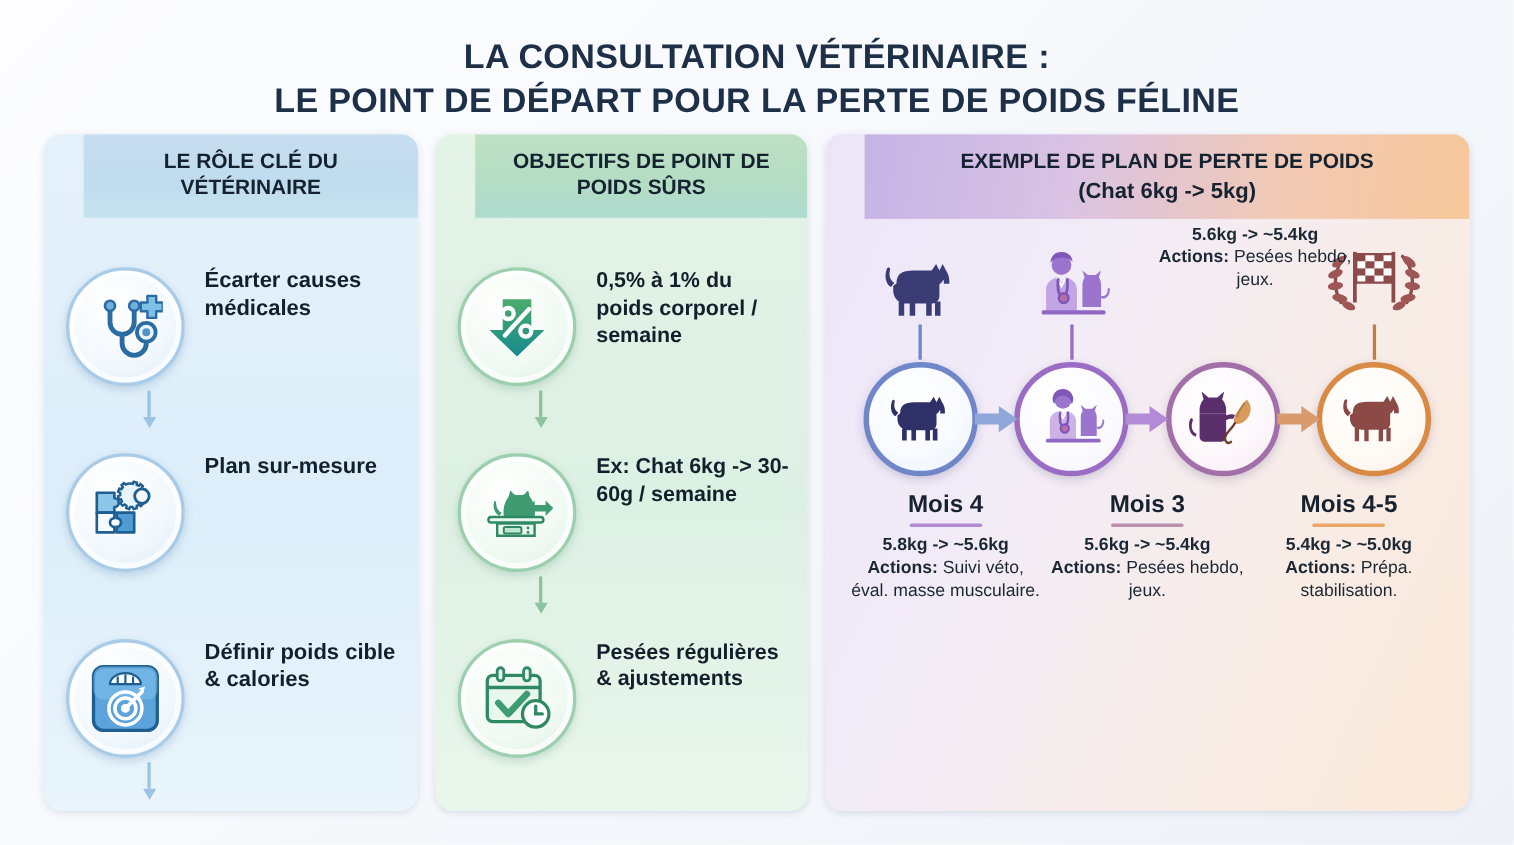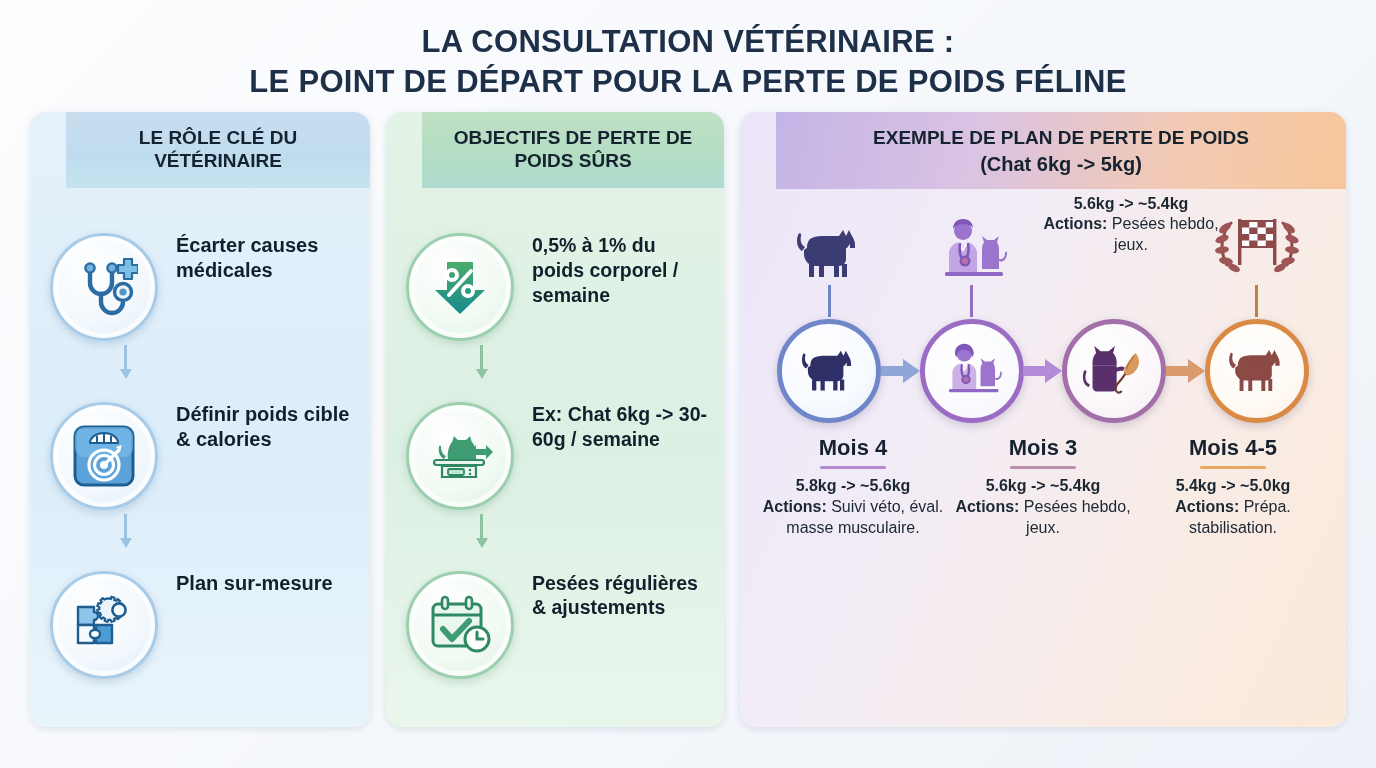--- a/index.html
+++ b/index.html
@@ -5,21 +5,21 @@
   * { box-sizing: border-box; margin: 0; padding: 0; }
   html, body {
     width: 1376px; height: 768px;
     font-family: "Liberation Sans", sans-serif;
     overflow: hidden;
   }
   body {
     background: linear-gradient(135deg, #fdfdff 0%, #f7f9fc 40%, #eef2f8 100%);
     position: relative;
   }
-  .page { position: relative; width: 1376px; height: 563px; padding: 0; }
+  .page { position: relative; width: 1376px; height: 563px; padding: 10px; }
 
   
   .title {
     text-align: center;
     padding-top: 22px;
     color: #1d3048;
     font-weight: bold;
     letter-spacing: 0.3px;
   }
   .title-l1 { font-size: 31px; line-height: 40px; }
@@ -189,59 +189,59 @@
           </div>
           <div class="row-text">Écarter causes médicales</div>
           <div class="connector conn-a" style="top:112px">
             <div class="stem"></div>
               <div class="tip"></div>
           </div>
         </div>
 
         <div class="row">
           <div class="badge badge-a">
+            <svg width="68" height="64" viewBox="0 0 68 64">
+              <path d="M8 14h16v5a4 4 0 1 1 0 8v5H8z" fill="#8ec6ea" stroke="#1f5e91" stroke-width="2.4" stroke-linejoin="round"></path>
+              <path d="M8 32h16v5a4 4 0 1 0 0 8v5H8z" fill="#f4fafe" stroke="#1f5e91" stroke-width="2.4" stroke-linejoin="round"></path>
+              <path d="M26 32h16v18H26v-5a4 4 0 1 0 0-8z" fill="#4f9bd6" stroke="#1f5e91" stroke-width="2.4" stroke-linejoin="round"></path>
+              <g stroke="#1f5e91" stroke-width="2.6" fill="#e9f4fc">
+                <path d="M52 4l2.4.5.9-2.3 3.4 1-.2 2.5 2.3.9 1.6-1.9 2.6 2.3-1.3 2.1 1.5 2 2.4-.6 1 3.3-2.2 1.2v2.5l2.3 1-1 3.4-2.5-.3-1.4 2.1 1.4 2-2.5 2.4-2-1.4-2.3 1 .2 2.5-3.4.9-1.2-2.2-2.4.1-1.1 2.2-3.2-1.2.4-2.4-2-1.4-2.1 1.4-2.3-2.6 1.5-1.9-.9-2.3-2.5.1-.7-3.4 2.3-1.1v-2.4l-2.2-1.2 1.2-3.3 2.4.5 1.4-2-1.3-2 2.5-2.3 1.9 1.5 2.3-.9z" transform="translate(-6,2) scale(0.86)"></path>
+              </g>
+              <circle cx="49" cy="17" r="6.6" fill="#f4fafe" stroke="#1f5e91" stroke-width="2.6"></circle>
+            </svg>
+          </div>
+          <div class="row-text">Plan sur-mesure</div>
+        </div>
+
+        <div class="row">
+          <div class="badge badge-a">
             <svg width="66" height="66" viewBox="0 0 66 66">
               <rect x="4" y="4" width="58" height="58" rx="9" fill="#5ca3dc" stroke="#1f5e91" stroke-width="3"></rect>
               <rect x="4" y="4" width="58" height="30" rx="9" fill="#7cc0ea" opacity="0.6"></rect>
               <path d="M19 20a14 10 0 0 1 28 0z" fill="#ffffff" stroke="#1f5e91" stroke-width="2"></path>
               <path d="M26 13v7M33 11v9M40 13v7" stroke="#1f5e91" stroke-width="2"></path>
               <circle cx="33" cy="42" r="15" fill="none" stroke="#ffffff" stroke-width="3.2"></circle>
               <circle cx="33" cy="42" r="9.5" fill="none" stroke="#ffffff" stroke-width="3.2"></circle>
               <circle cx="33" cy="42" r="4" fill="#ffffff"></circle>
               <path d="M33 42 48 27" stroke="#ffffff" stroke-width="3.4" stroke-linecap="round"></path>
               <path d="M45 24l6-2-2 6z" fill="#ffffff"></path>
             </svg>
           </div>
           <div class="row-text">Définir poids cible &amp; calories</div>
           <div class="connector conn-a" style="top:112px">
             <div class="stem"></div>
               <div class="tip"></div>
           </div>
         </div>
 
-        <div class="row">
-          <div class="badge badge-a">
-            <svg width="68" height="64" viewBox="0 0 68 64">
-              <path d="M8 14h16v5a4 4 0 1 1 0 8v5H8z" fill="#8ec6ea" stroke="#1f5e91" stroke-width="2.4" stroke-linejoin="round"></path>
-              <path d="M8 32h16v5a4 4 0 1 0 0 8v5H8z" fill="#f4fafe" stroke="#1f5e91" stroke-width="2.4" stroke-linejoin="round"></path>
-              <path d="M26 32h16v18H26v-5a4 4 0 1 0 0-8z" fill="#4f9bd6" stroke="#1f5e91" stroke-width="2.4" stroke-linejoin="round"></path>
-              <g stroke="#1f5e91" stroke-width="2.6" fill="#e9f4fc">
-                <path d="M52 4l2.4.5.9-2.3 3.4 1-.2 2.5 2.3.9 1.6-1.9 2.6 2.3-1.3 2.1 1.5 2 2.4-.6 1 3.3-2.2 1.2v2.5l2.3 1-1 3.4-2.5-.3-1.4 2.1 1.4 2-2.5 2.4-2-1.4-2.3 1 .2 2.5-3.4.9-1.2-2.2-2.4.1-1.1 2.2-3.2-1.2.4-2.4-2-1.4-2.1 1.4-2.3-2.6 1.5-1.9-.9-2.3-2.5.1-.7-3.4 2.3-1.1v-2.4l-2.2-1.2 1.2-3.3 2.4.5 1.4-2-1.3-2 2.5-2.3 1.9 1.5 2.3-.9z" transform="translate(-6,2) scale(0.86)"></path>
-              </g>
-              <circle cx="49" cy="17" r="6.6" fill="#f4fafe" stroke="#1f5e91" stroke-width="2.6"></circle>
-            </svg>
-          </div>
-          <div class="row-text">Plan sur-mesure</div>
-        </div>
-
       </div>
     </div>
 
     <div class="panel panel-b">
-      <div class="panel-head head-b">OBJECTIFS DE PERTE DE POIDS SÛRS</div>
+      <div class="panel-head head-b">OBJECTIFS DE POINT DE POIDS SÛRS</div>
       <div class="rows">
 
         <div class="row">
           <div class="badge badge-b">
             <svg width="66" height="66" viewBox="0 0 66 66">
               <defs>
                   <linearGradient id="gdn" x1="0" y1="0" x2="0" y2="1">
                 <stop offset="0" stop-color="#4cab6d"></stop>
                     <stop offset="1" stop-color="#168a8f"></stop>
               </linearGradient>

